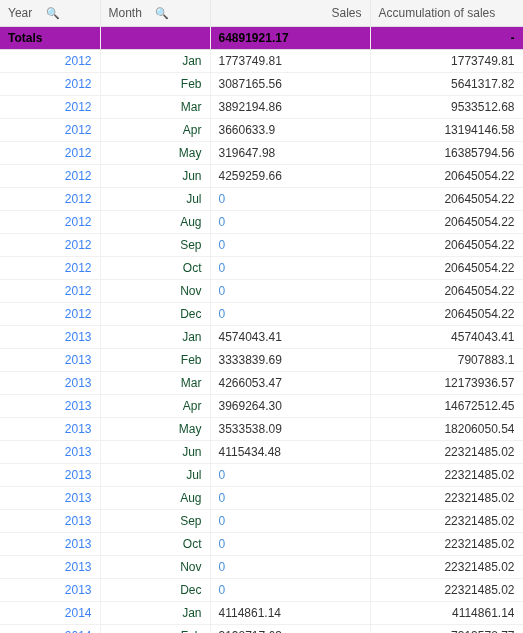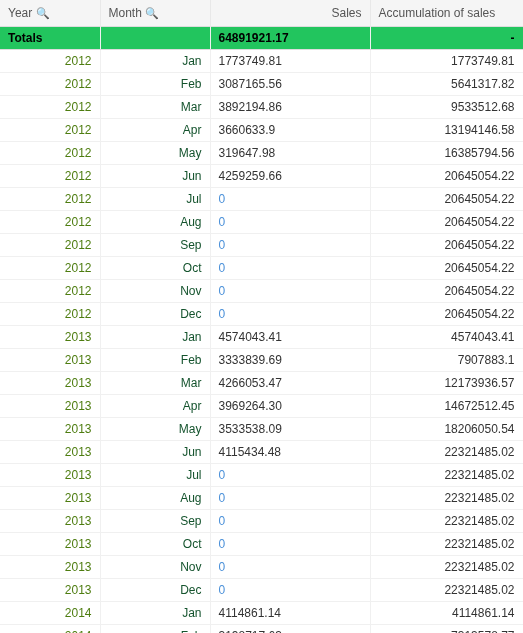--- a/index.html
+++ b/index.html
@@ -34,46 +34,46 @@
       border-right: 1px solid #e8e8e8;
       white-space: nowrap;
     }
     thead th:nth-child(1) { width: 100px; }
     thead th:nth-child(2) { width: 110px; }
     thead th:nth-child(3) { width: 160px; text-align: right; margin-top: 29px; }
     thead th:nth-child(4) { width: 153px; text-align: left; }
     .th-inner {
       display: flex;
       align-items: center;
-      gap: 4px;
+      gap: 14px;
     }
     .search-icon {
       display: inline-block;
       width: 12px;
       height: 12px;
       color: #aaa;
       font-size: 11px;
       cursor: pointer;
     }
     tbody tr {
       border-bottom: 1px solid #f0f0f0;
     }
     tbody td {
       padding: 4px 8px;
       border-right: 1px solid #f0f0f0;
       white-space: nowrap;
     }
-    tbody td:nth-child(1) { color: #4d7c0f; text-align: right; }
+    tbody td:nth-child(1) { color: #3b82f6; text-align: right; }
     tbody td:nth-child(2) { color: #14532d; text-align: right; }
     tbody td:nth-child(3) { color: #333; text-align: left; }
     tbody td:nth-child(4) { color: #333; text-align: right; }
     .totals-row td {
       font-weight: bold;
       color: #000 !important;
-      background: #22c55e;
+      background: #a21caf;
       border-bottom: 1px solid #ddd;
     }
     .totals-row td:nth-child(1) {
       text-align: left;
     }
     .zero-val {
       color: #4a90d9 !important;
     }
     .dash-val {
       color: #999;

